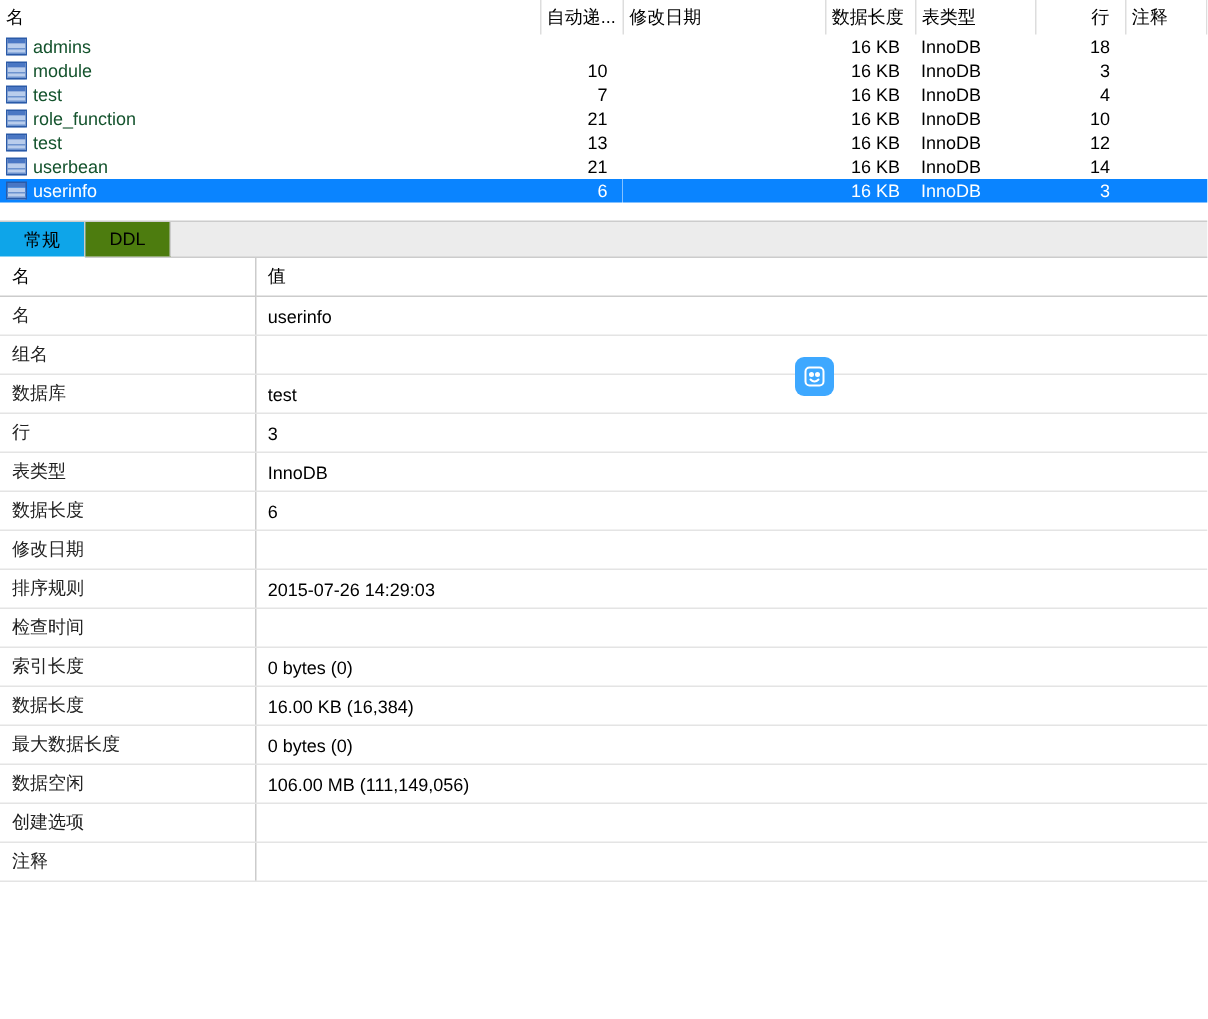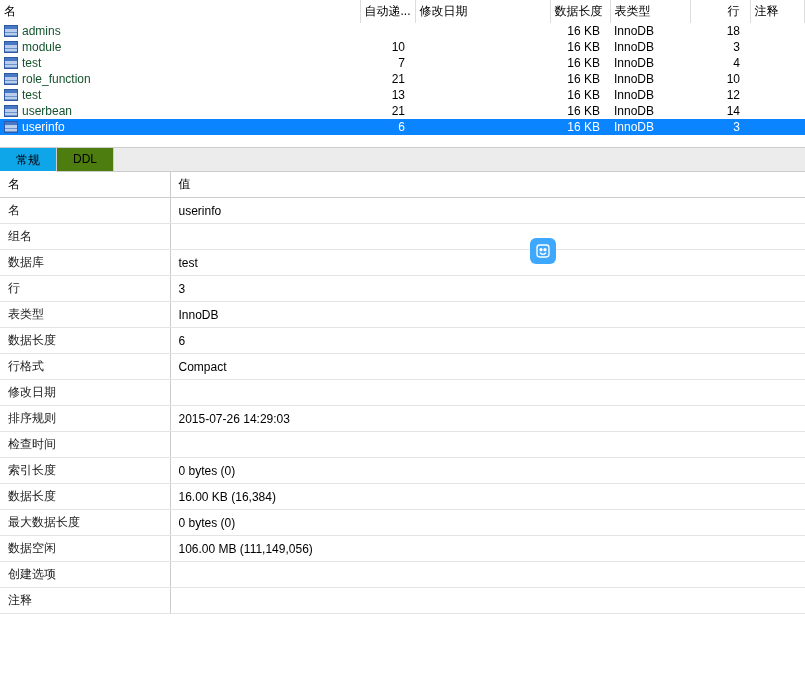--- a/index.html
+++ b/index.html
@@ -254,24 +254,20 @@
         </tr>
         <tr>
           <td class="key">表类型</td>
           <td>InnoDB</td>
         </tr>
         <tr>
           <td class="key">数据长度</td>
           <td>6</td>
         </tr>
         <tr>
-          <td class="key">行格式</td>
-          <td>Compact</td>
-        </tr>
-        <tr>
           <td class="key">修改日期</td>
           <td></td>
         </tr>
         <tr>
           <td class="key">排序规则</td>
           <td>2015-07-26 14:29:03</td>
         </tr>
         <tr>
           <td class="key">检查时间</td>
           <td></td>

